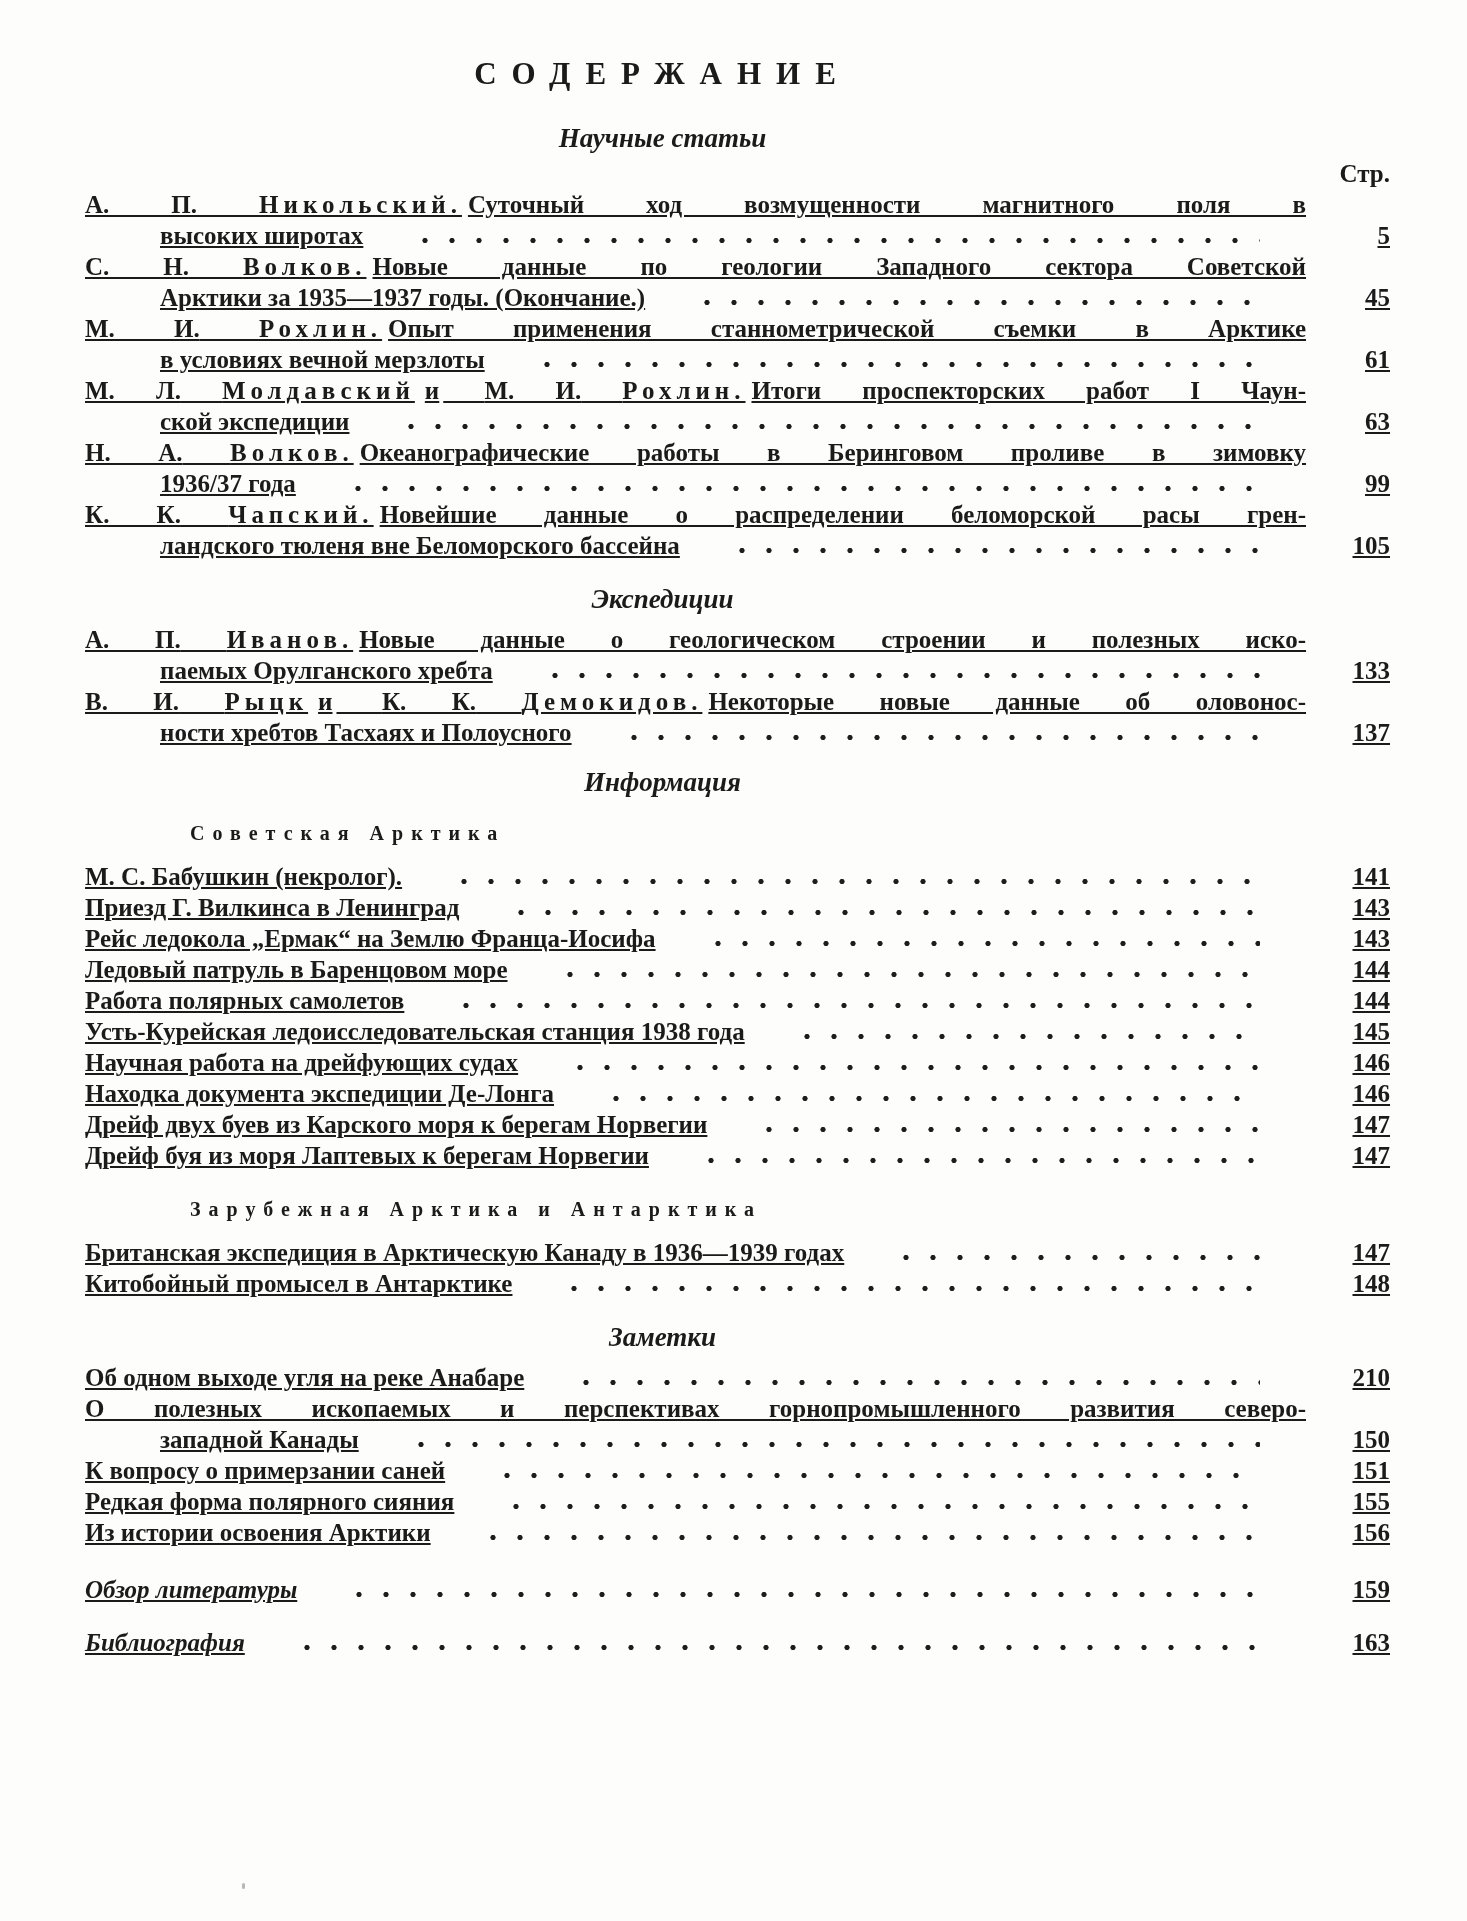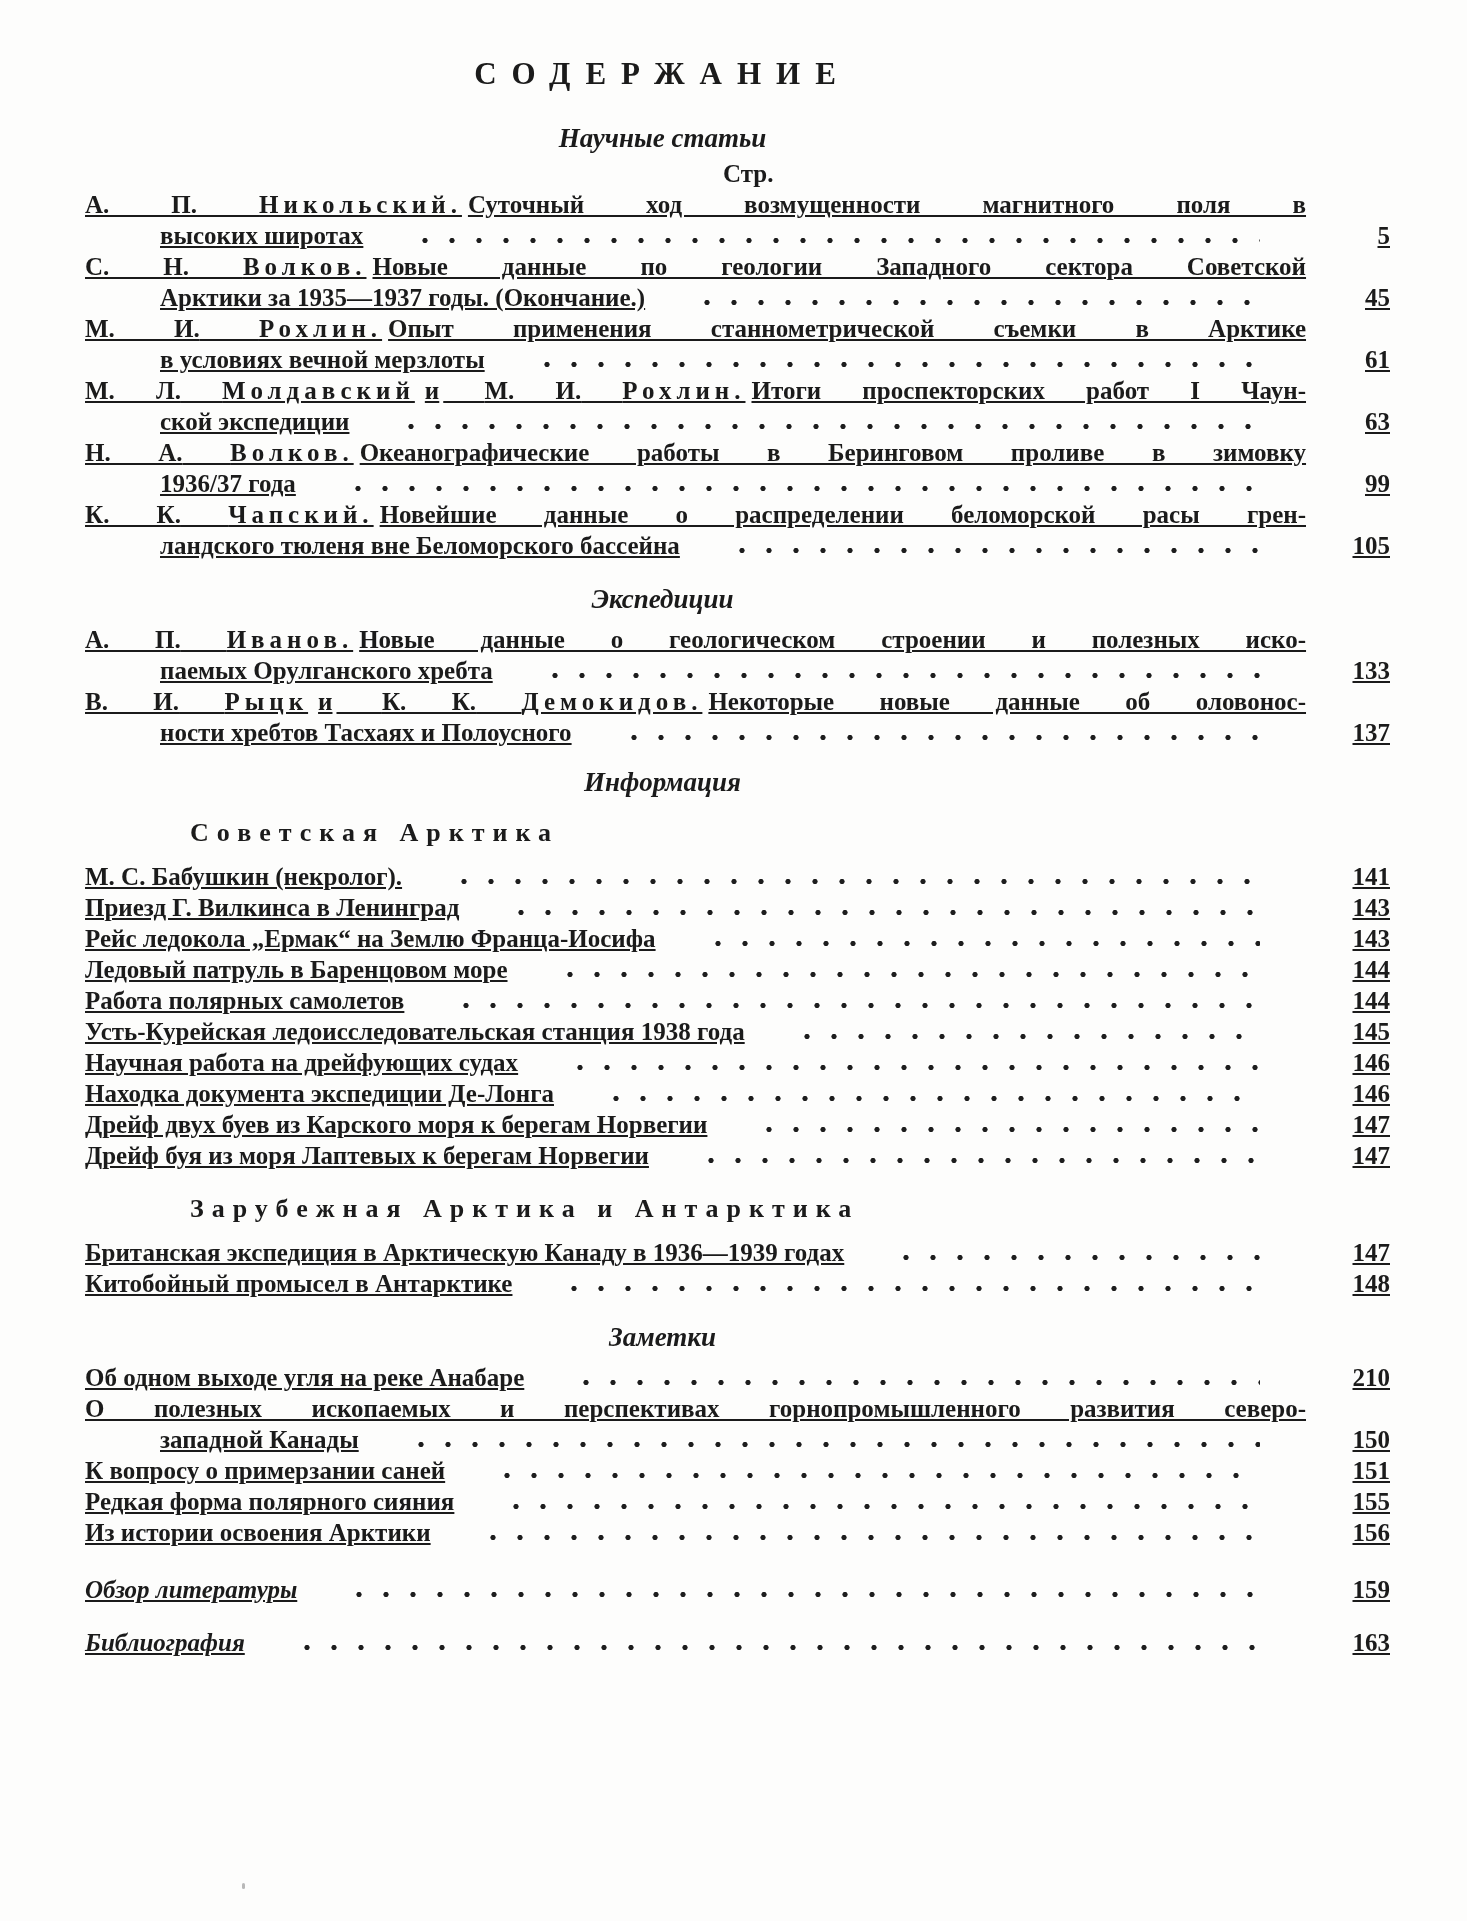--- a/index.html
+++ b/index.html
@@ -26,35 +26,35 @@
   }
   .sec-heading{
     text-align:center;
     font-style:italic;
     font-weight:700;
     font-size:27px;
     line-height:33px;
     margin:0 150px 0 0;
   }
   .subhead{
-    font-size:26px;
+    font-size:20px;
     font-weight:700;
     letter-spacing:8px;
     padding-left:105px;
     line-height:32px;
   }
   
   .entries{
     font-size:25px;
     font-weight:700;
     line-height:31px;
     text-decoration:underline;
   }
   .str-row{
-    display:flex;justify-content:center;
+    display:flex;justify-content:flex-end;
     font-size:25px;font-weight:700;
     line-height:30px;
     margin:4px 0 0 0;
   }
   .l1{
     text-align:justify;
     text-align-last:justify;
     padding-right:84px;
   }
   .lrow{

